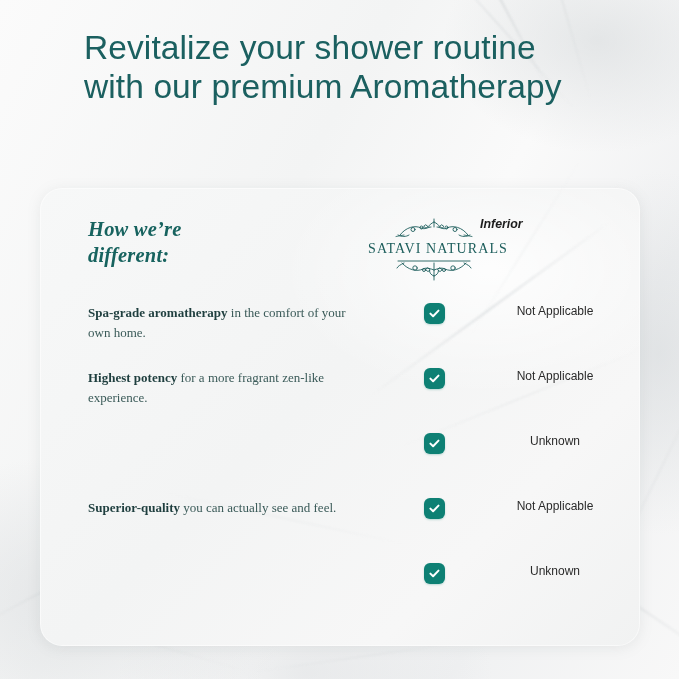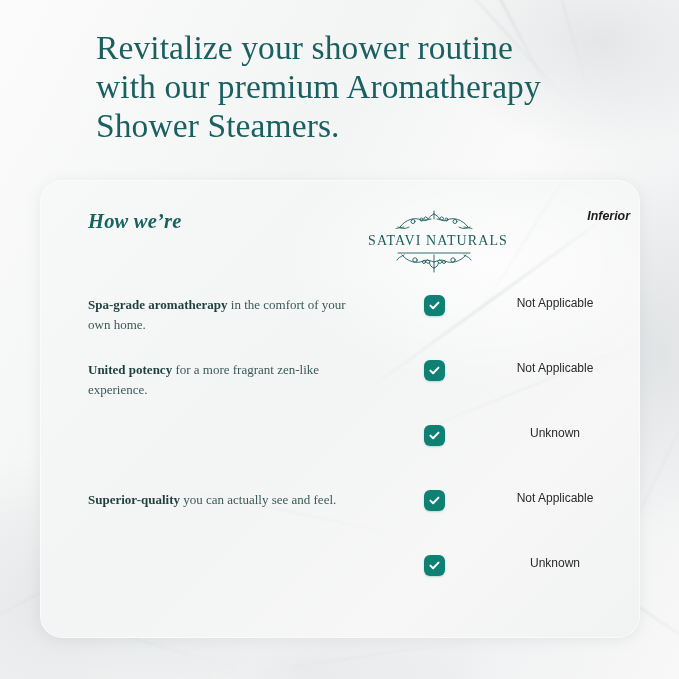--- a/index.html
+++ b/index.html
@@ -40,36 +40,36 @@
   .vein.v3 { left: 470px; top: 10px;   width: 190px; height: 1px;  transform: rotate(74deg); opacity:.6; }
   .vein.v4 { left: -40px; top: 560px;  width: 280px; height: 1.6px; transform: rotate(-28deg); opacity:.55; }
   .vein.v5 { left: 500px; top: 600px;  width: 260px; height: 1.6px; transform: rotate(34deg); opacity:.5; }
   .vein.v6 { left: 560px; top: 470px;  width: 200px; height: 1.2px; transform: rotate(-64deg); opacity:.45; }
   .vein.v7 { left: 30px;  top: 640px;  width: 220px; height: 1.2px; transform: rotate(16deg); opacity:.4; }
   .vein.v8 { left: 250px; top: 655px;  width: 240px; height: 1.2px; transform: rotate(-8deg); opacity:.35; }
 
   
   .headline {
     position: absolute;
-    left: 96px;
+    left: 84px;
     top: 28px;
     width: 540px;
-    font-family: Liberation Serif, serif;
+    font-family: Liberation Sans, sans-serif;
     font-size: 33.5px;
     line-height: 39px;
     color: #1b6060;
     letter-spacing: 0.1px;
   }
   .headline .ln { display: block; white-space: pre; }
 
   
   .card {
     position: absolute;
     left: 40px;
-    top: 180px;
+    top: 188px;
     width: 600px;
     height: 458px;
     border-radius: 22px;
     background:
       radial-gradient(ellipse 300px 180px at 75% 18%, rgba(255,255,255,0.85) 0%, rgba(255,255,255,0) 70%),
       linear-gradient(135deg, #f7f8f8 0%, #f3f4f4 45%, #f7f7f7 75%, #f1f2f2 100%);
     box-shadow: 0 2px 14px rgba(120,128,132,0.13), 0 0 0 1px rgba(255,255,255,0.55) inset;
   }
 
   .card-vein {
@@ -110,21 +110,21 @@
     font-family: "Liberation Serif", serif;
     font-size: 14px;
     letter-spacing: 1.1px;
     color: #1d5e5c;
     white-space: nowrap;
     margin: 1px 0;
   }
   .flourish { display: block; margin: 0 auto; }
 
   .inferior-title {
-    text-align: right;
+    text-align: left;
     font-family: "Liberation Sans", sans-serif;
     font-weight: bold;
     font-style: italic;
     font-size: 12.4px;
     line-height: 17px;
     color: #1d1d1d;
   }
   .inferior-title .ln { display: block; }
 
   
@@ -172,34 +172,34 @@
   <div class="vein v3"></div>
   <div class="vein v4"></div>
   <div class="vein v5"></div>
   <div class="vein v6"></div>
   <div class="vein v7"></div>
   <div class="vein v8"></div>
 
   <div class="headline">
     <span class="ln">Revitalize your shower routine</span>
     <span class="ln">with our premium Aromatherapy</span>
-    <span class="ln">Shower Steamers.</span>
   </div>
 
   <div class="card">
     <div class="card-vein c1"></div>
     <div class="card-vein c2"></div>
     <div class="card-vein c3"></div>
     <div class="card-vein c4"></div>
 
     <div class="hdr">
 
       <div class="col-feature">
         <div class="how-title">
           <span class="ln">How we’re</span>
+          <span class="ln">different:</span>
         </div>
       </div>
 
       <div class="col-check">
         <div class="logo-wrap">
 
           <svg class="flourish" width="92" height="22" viewBox="0 0 92 22">
             <g fill="none" stroke="#1d5e5c" stroke-width="0.9" stroke-linecap="round">
               <path d="M46 1 L46 9"></path>
               <path d="M46 4 C43 5.5 41 7 40.5 9"></path>
@@ -264,21 +264,21 @@
           </div>
         </div>
       </div>
       <div class="col-other">
         <div class="other-cell">Not Applicable</div>
       </div>
     </div>
 
     <div class="row" style="top:180px;">
       <div class="col-feature">
-        <div class="feature-text"><b>United potency</b> for a more fragrant zen-like experience.</div>
+        <div class="feature-text"><b>Highest potency</b> for a more fragrant zen-like experience.</div>
       </div>
       <div class="col-check">
         <div class="check-cell">
           <div class="check">
             <svg width="13" height="13" viewBox="0 0 13 13" aria-hidden="true">
               <path d="M2.4 6.6 L5.1 9.2 L10.5 3.6" fill="none" stroke="#ffffff" stroke-width="2" stroke-linecap="round" stroke-linejoin="round"></path>
             </svg>
           </div>
         </div>
       </div>

